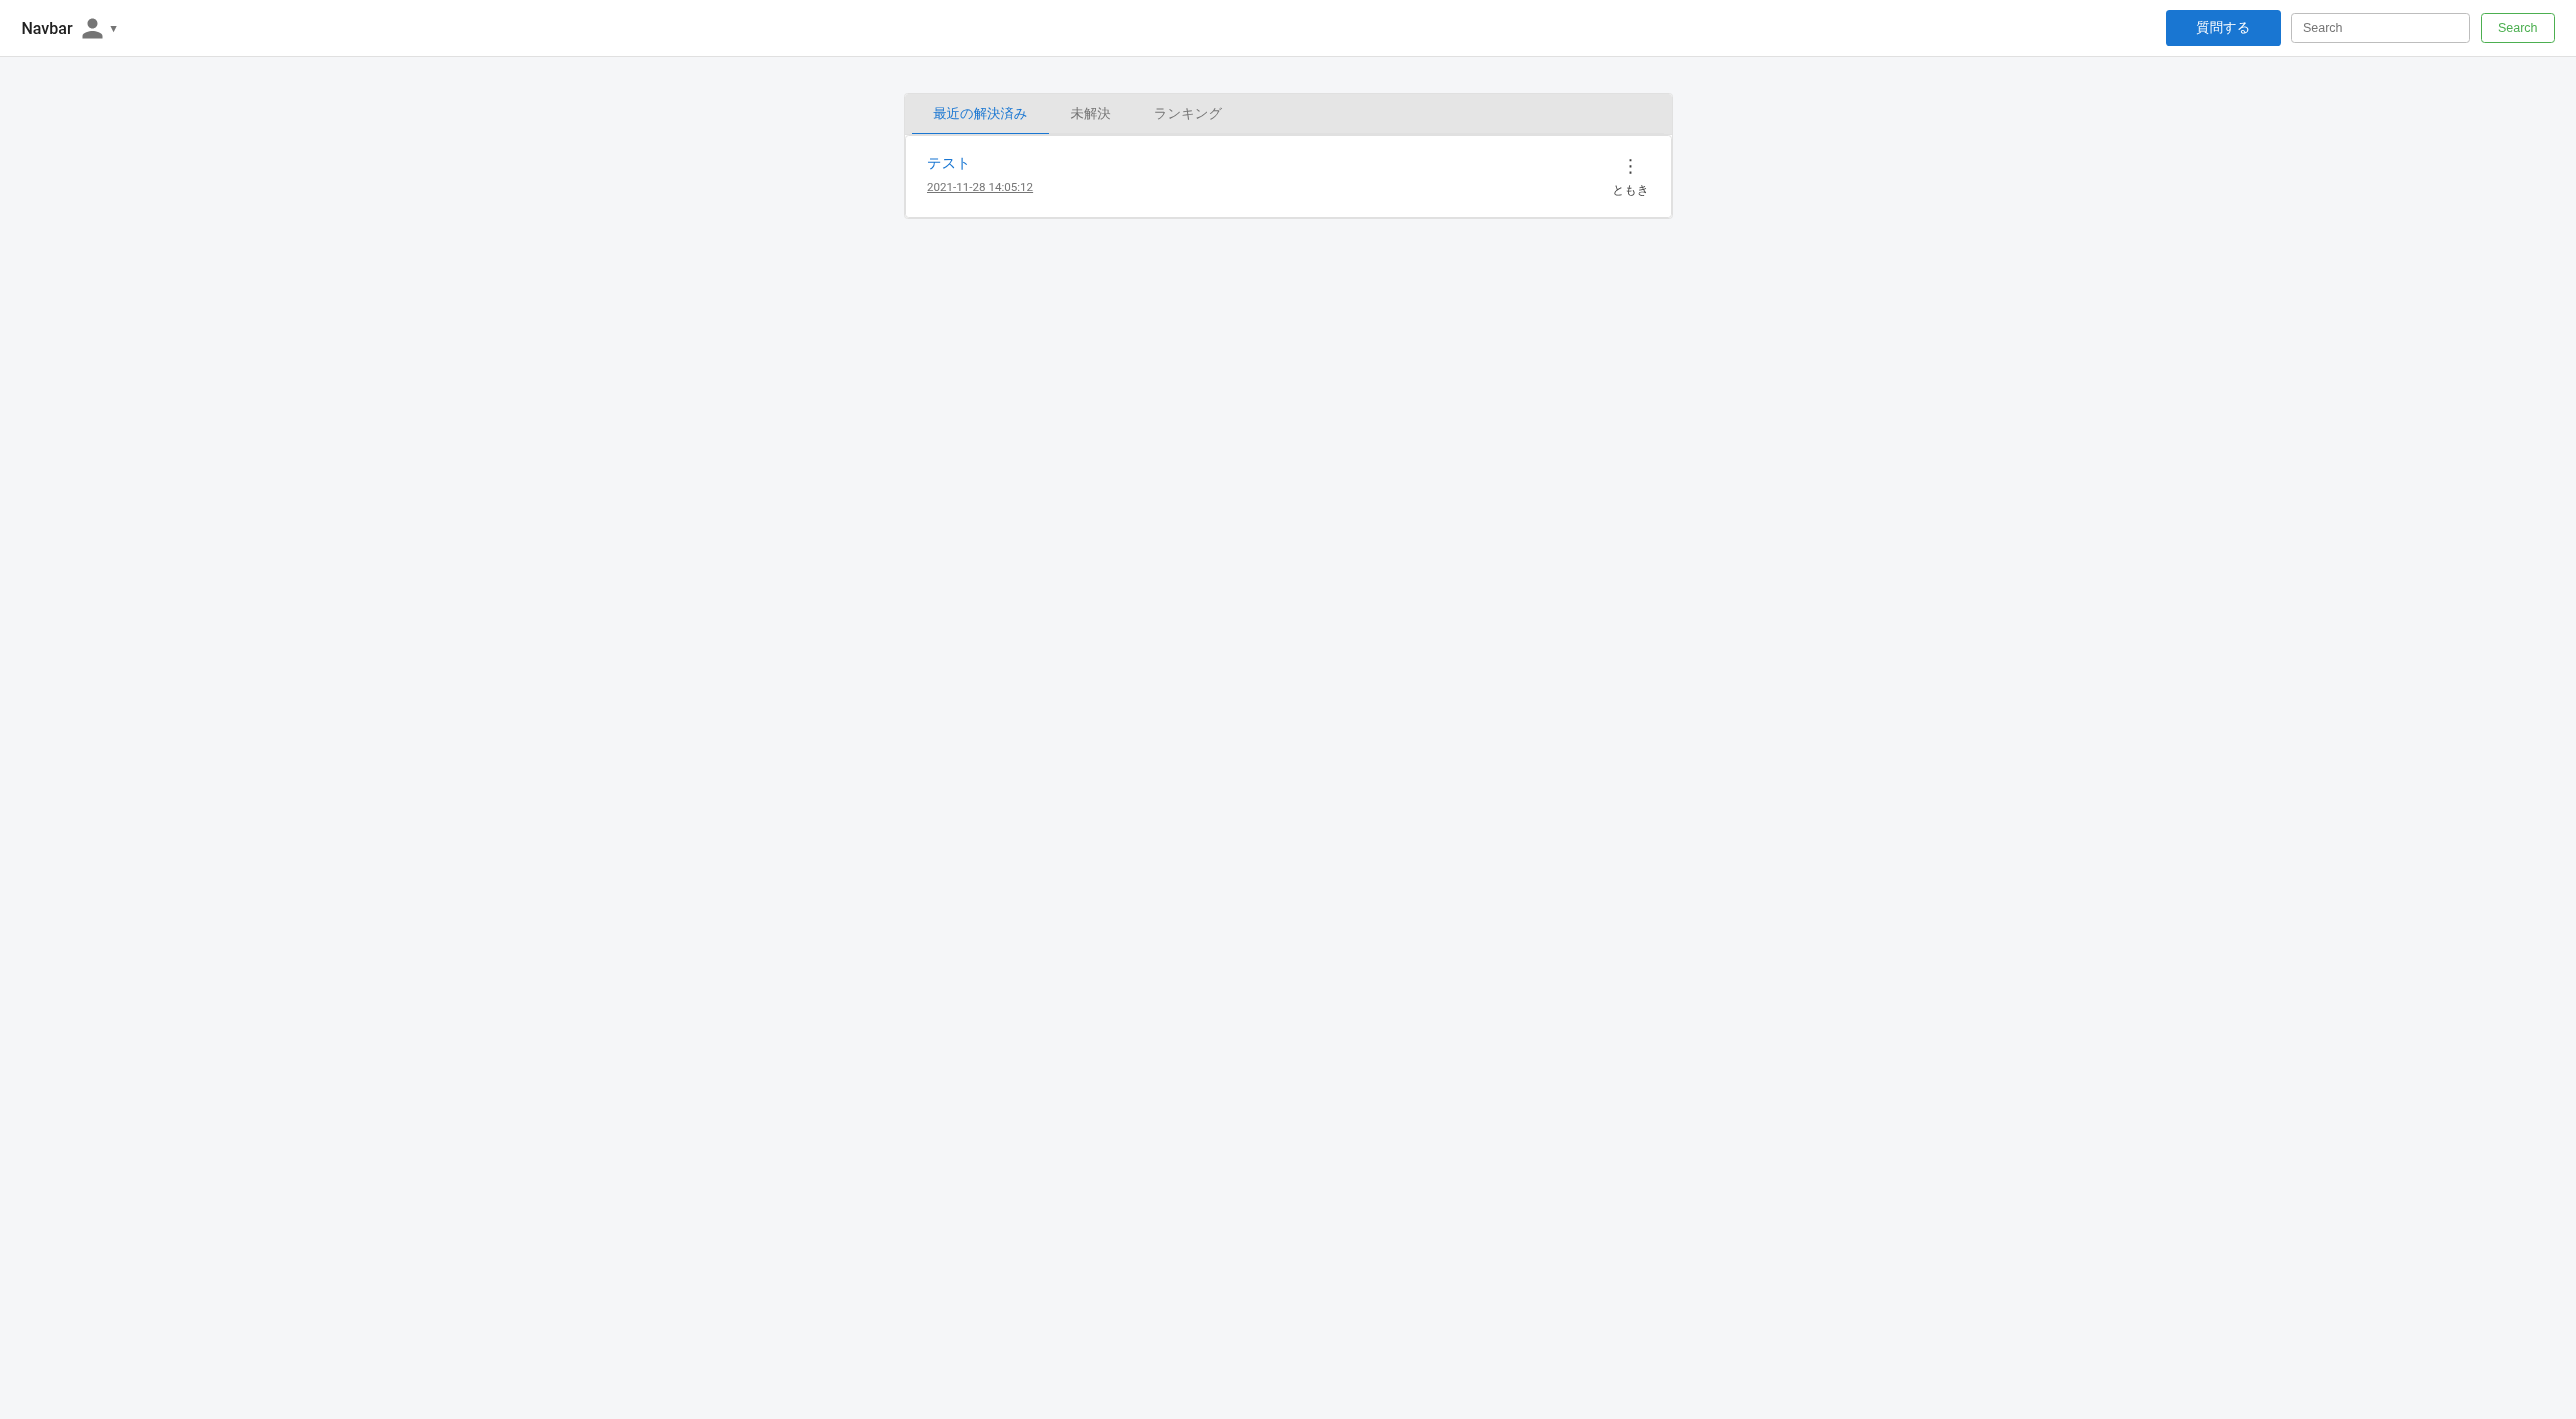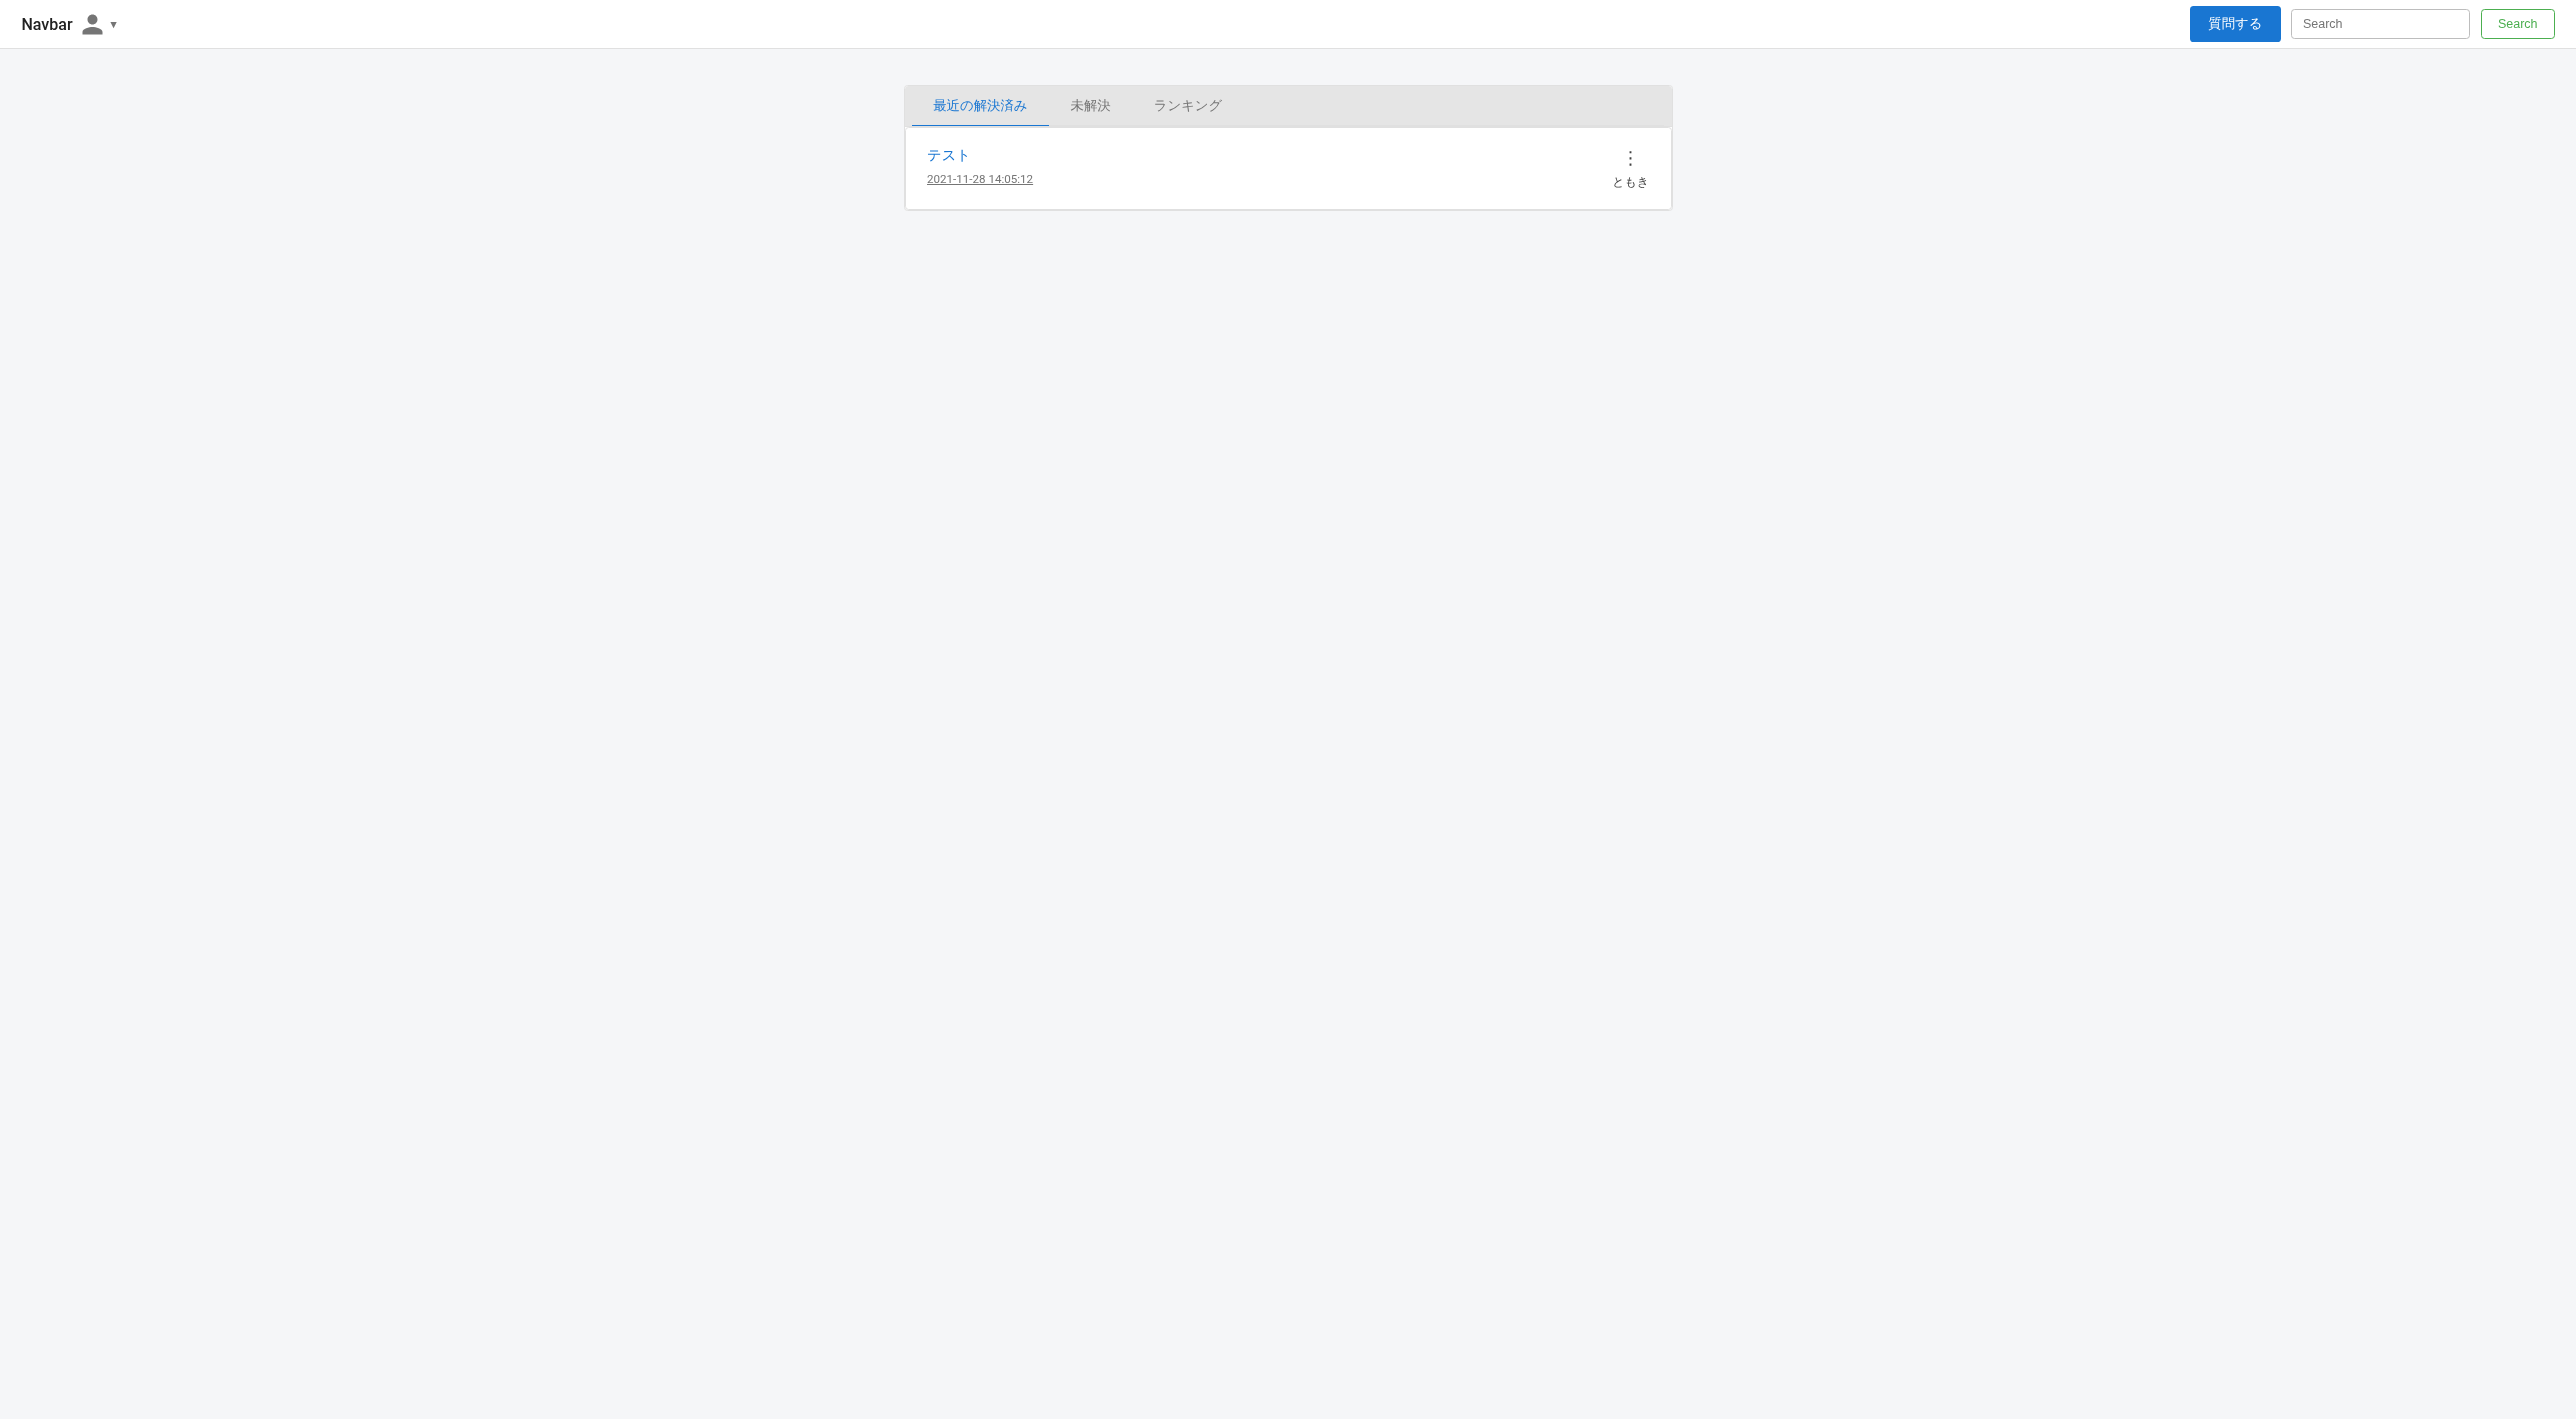--- a/index.html
+++ b/index.html
@@ -11,21 +11,21 @@
     body {
       font-family: -apple-system, BlinkMacSystemFont, 'Segoe UI', Roboto, sans-serif;
       background-color: #f5f6f8;
       min-height: 100vh;
     }
 
     
     .navbar {
       background-color: #ffffff;
       border-bottom: 0.9px solid #e0e0e0;
-      height: 49px;
+      height: 57px;
       display: flex;
       align-items: center;
       justify-content: space-between;
       padding: 0 21.5px;
     }
 
     .navbar-left {
       display: flex;
       align-items: center;
       gap: 7.2px;
@@ -60,21 +60,21 @@
       display: flex;
       align-items: center;
       gap: 10.7px;
     }
 
     .ask-button {
       background-color: #1976d2;
       color: #ffffff;
       border: none;
       border-radius: 3.6px;
-      padding: 9px 18px;
+      padding: 9px 30px;
       font-size: 13.4px;
       cursor: pointer;
       white-space: nowrap;
     }
 
     .search-input {
       border: 0.9px solid #bdbdbd;
       border-radius: 3.6px;
       padding: 7.2px 10.7px;
       font-size: 12.5px;

